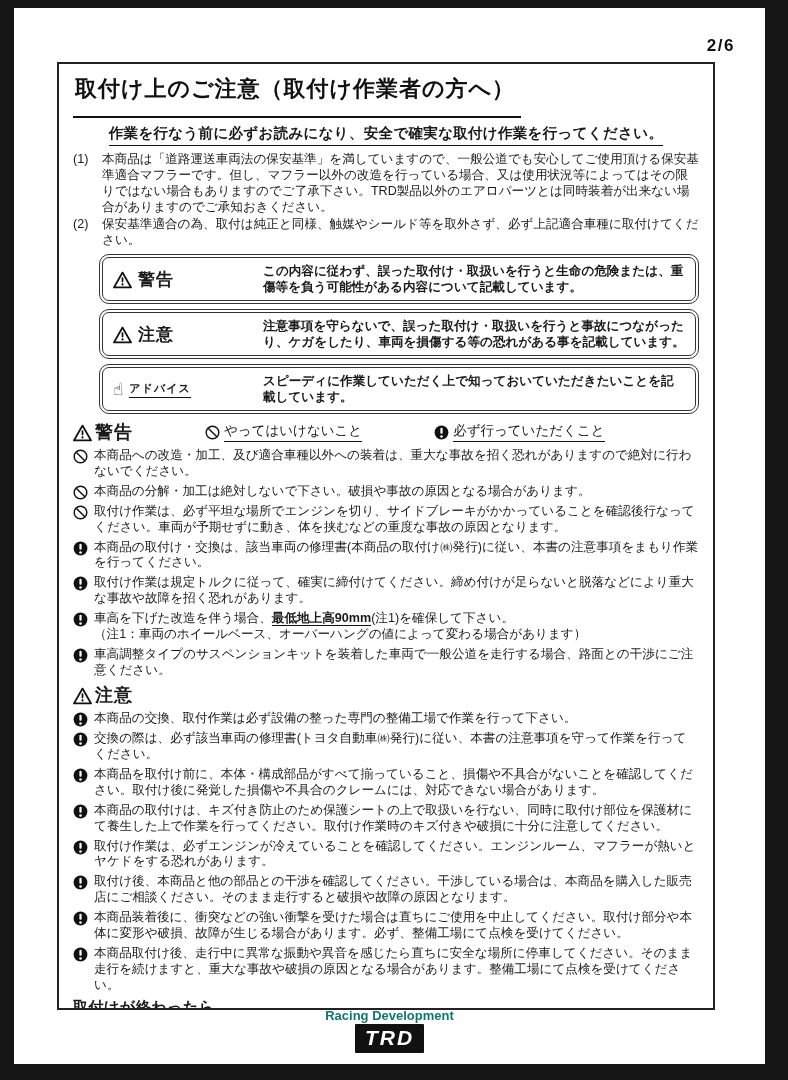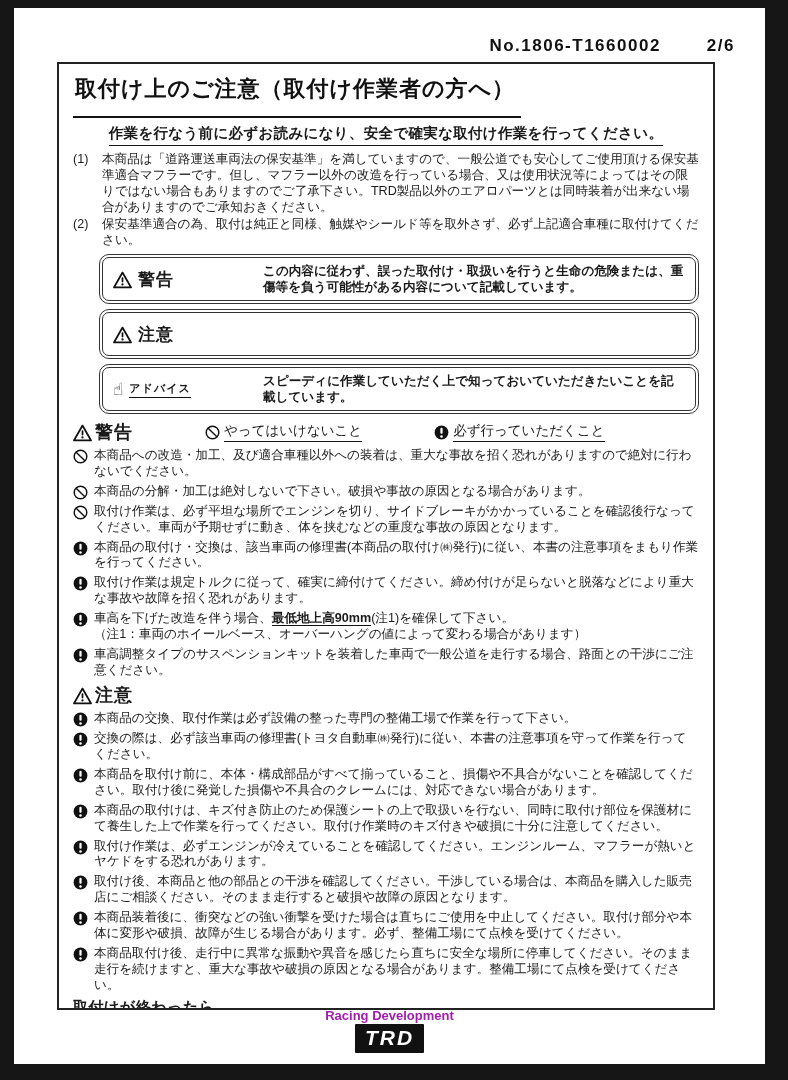--- a/index.html
+++ b/index.html
@@ -56,21 +56,21 @@
   }
   .li{display:flex;gap:5px;margin:4px 0;font-size:12.6px;line-height:1.26;}
   .li .ic{flex:0 0 16px;padding-top:0px;}
   .li-text{flex:1;}
   .em{font-weight:bold;border-bottom:1.5px solid #111;}
   .caution-head{margin:5px 0 2px 0;}
   .after-head{font-size:15px;font-weight:bold;margin:5px 0 2px 0;letter-spacing:.5px;}
   .footer{
     position:absolute;left:0;top:1000px;width:751px;text-align:center;
   }
-  .brand-top{font-size:13px;font-weight:bold;letter-spacing:0px;color:#a21caf;margin-bottom:1px;}
+  .brand-top{font-size:13px;font-weight:bold;letter-spacing:0px;color:#0f766e;margin-bottom:1px;}
   .trd-box{
     display:inline-block;background:#111;border-radius:1px;
     padding:3px 10px 5px 10px;line-height:1;
   }
   .trd-text{
     color:#fff;font-size:21px;font-weight:bold;font-style:italic;
     letter-spacing:2px;font-family:"Liberation Sans","DejaVu Sans",sans-serif;
   }
   .ic-svg{width:15px;height:15px;display:block;margin-top:1px;}
   .ic-svg.big{width:19px;height:18px;}
@@ -95,21 +95,20 @@
       <path d="M12 1.6 L22.8 20.4 H1.2 Z" fill="none" stroke="#111" stroke-width="2.2" stroke-linejoin="round"></path>
       <rect x="10.9" y="7.5" width="2.2" height="6.5" rx="1" fill="#111"></rect>
       <circle cx="12" cy="16.6" r="1.4" fill="#111"></circle>
     </symbol>
   </defs>
 </svg>
 
 <div class="page">
 
   <div class="doc-line">
-    <span>No.1806-T1660002</span>
     <span>2/6</span>
   </div>
 
   <div class="main-box">
 
     <div>
       <span class="title">取付け上のご注意（取付け作業者の方へ）</span>
     </div>
     <div class="subtitle-wrap">
       <span class="subtitle">作業を行なう前に必ずお読みになり、安全で確実な取付け作業を行ってください。</span>
@@ -136,20 +135,21 @@
       </div>
     </div>
     <div class="defbox">
       <div class="defbox-inner">
         <span class="def-label">
           <svg class="ic-svg big">
               <use href="#i-warntri"></use>
             </svg>
           <span class="def-label-text">注意</span>
         </span>
+        <span class="def-text">注意事項を守らないで、誤った取付け・取扱いを行うと事故につながったり、ケガをしたり、車両を損傷する等の恐れがある事を記載しています。</span>
       </div>
     </div>
     <div class="defbox">
       <div class="defbox-inner">
         <span class="def-label">
           <span class="hand-icon">☝</span>
           <span class="def-label-text u">アドバイス</span>
         </span>
         <span class="def-text">スピーディに作業していただく上で知っておいていただきたいことを記載しています。</span>
       </div>

